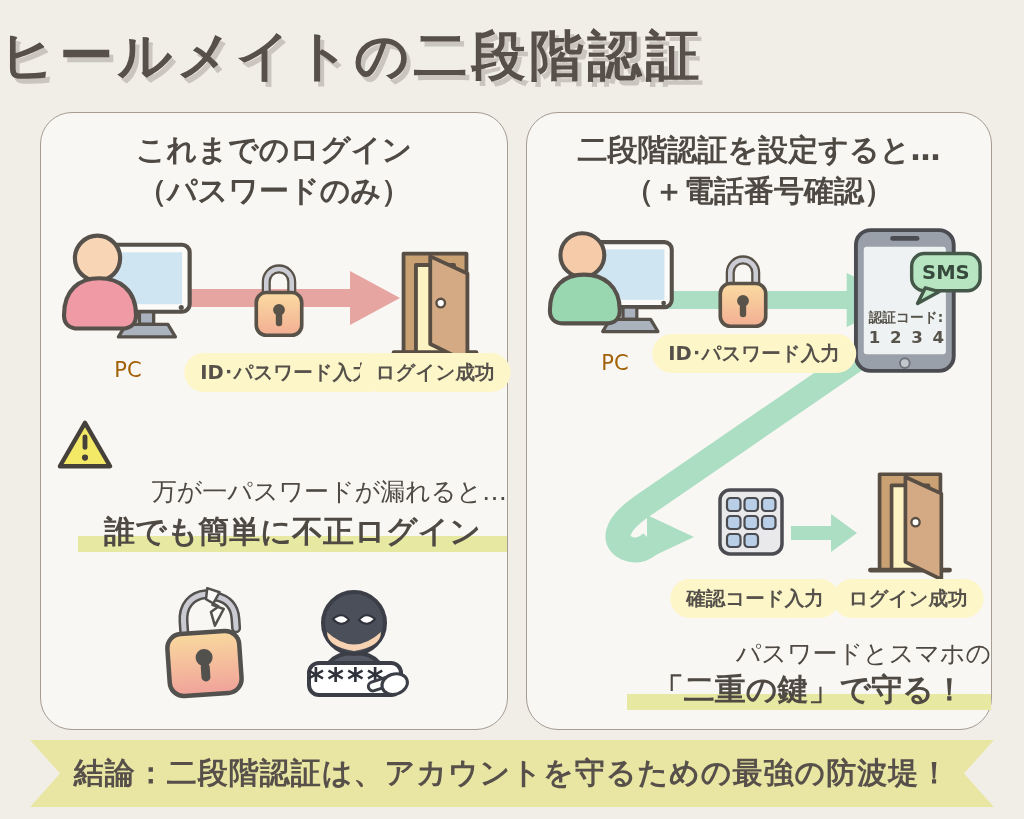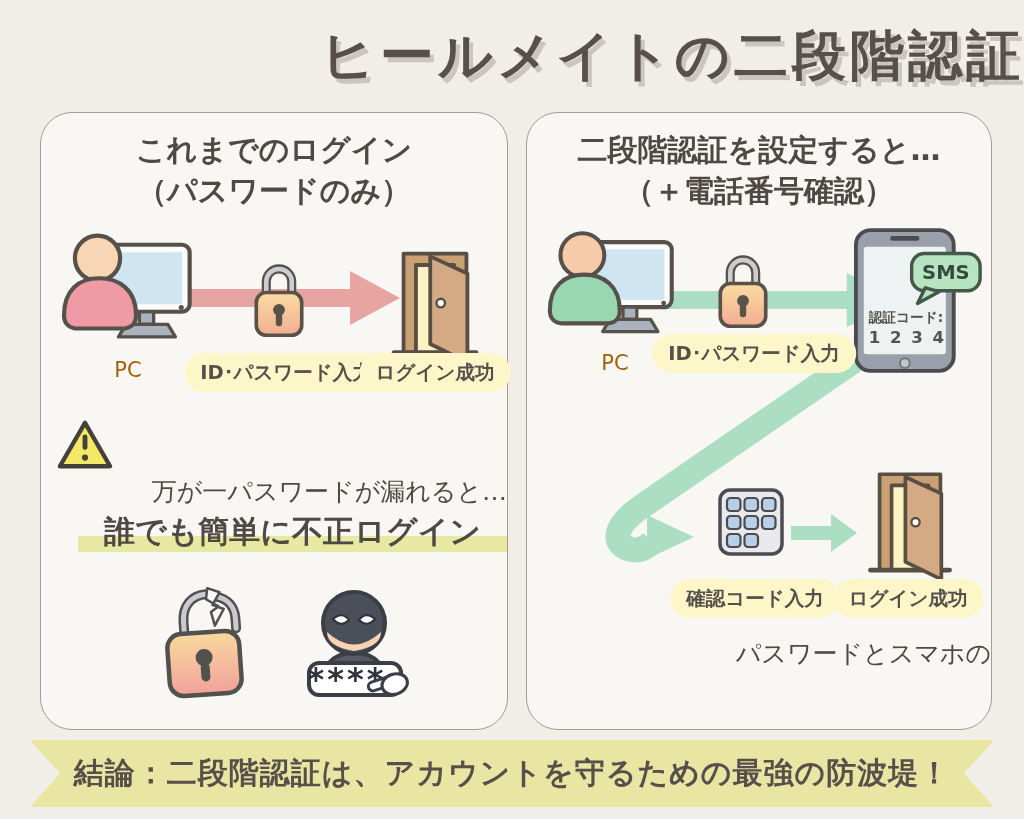--- a/index.html
+++ b/index.html
@@ -2,21 +2,21 @@
 <html><head>
 <meta charset="utf-8">
 <style>
   html,body { margin:0; padding:0; }
   body {
     width:1024px; height:819px; position:relative; overflow:hidden;
     background:#f1ede7; color:#55504a;
     font-family:"DejaVu Sans","Liberation Sans",sans-serif;
   }
   .page-title {
-    position:absolute; top:20px; left:0; width:100%; text-align:right;
+    position:absolute; top:20px; left:0; width:100%; text-align:left;
     font-size:54px; font-weight:bold; letter-spacing:4px; color:#57504a;
     text-shadow:4px 5px 0 rgba(88,80,72,0.25);
   }
   .panel {
     position:absolute; top:112px; height:618px; box-sizing:border-box;
     background:#f9f7f3; border:1.5px solid #a59c93; border-radius:32px;
   }
   #left-panel  { left:40px;  width:468px; }
   #right-panel { left:526px; width:466px;padding-left:20px; }
   .panel-heading {
@@ -253,17 +253,20 @@
     <g>
       <path d="M45,13 L84,31 L84,124 L45,105 Z" fill="#d3aa84" stroke="#584e44" stroke-width="4" stroke-linejoin="round"></path>
       <circle cx="56" cy="62" r="4.5" fill="#fff" stroke="#584e44" stroke-width="2.5"></circle>
     </g>
   </svg>
 
   <div class="pill" style="left:228px; top:466px;">確認コード入力</div>
   <div class="pill" style="left:381px; top:466px;">ログイン成功</div>
 
   <div class="center-line closing-line" style="top:524px;">パスワードとスマホの</div>
+  <div class="center-line closing-bold" style="top:556px;">
+    <span class="hl">「二重の鍵」で守る！</span>
+  </div>
 </div>
 
 <div class="banner">
   <span>結論：二段階認証は、アカウントを守るための最強の防波堤！</span>
 </div>
 
 </body></html>

